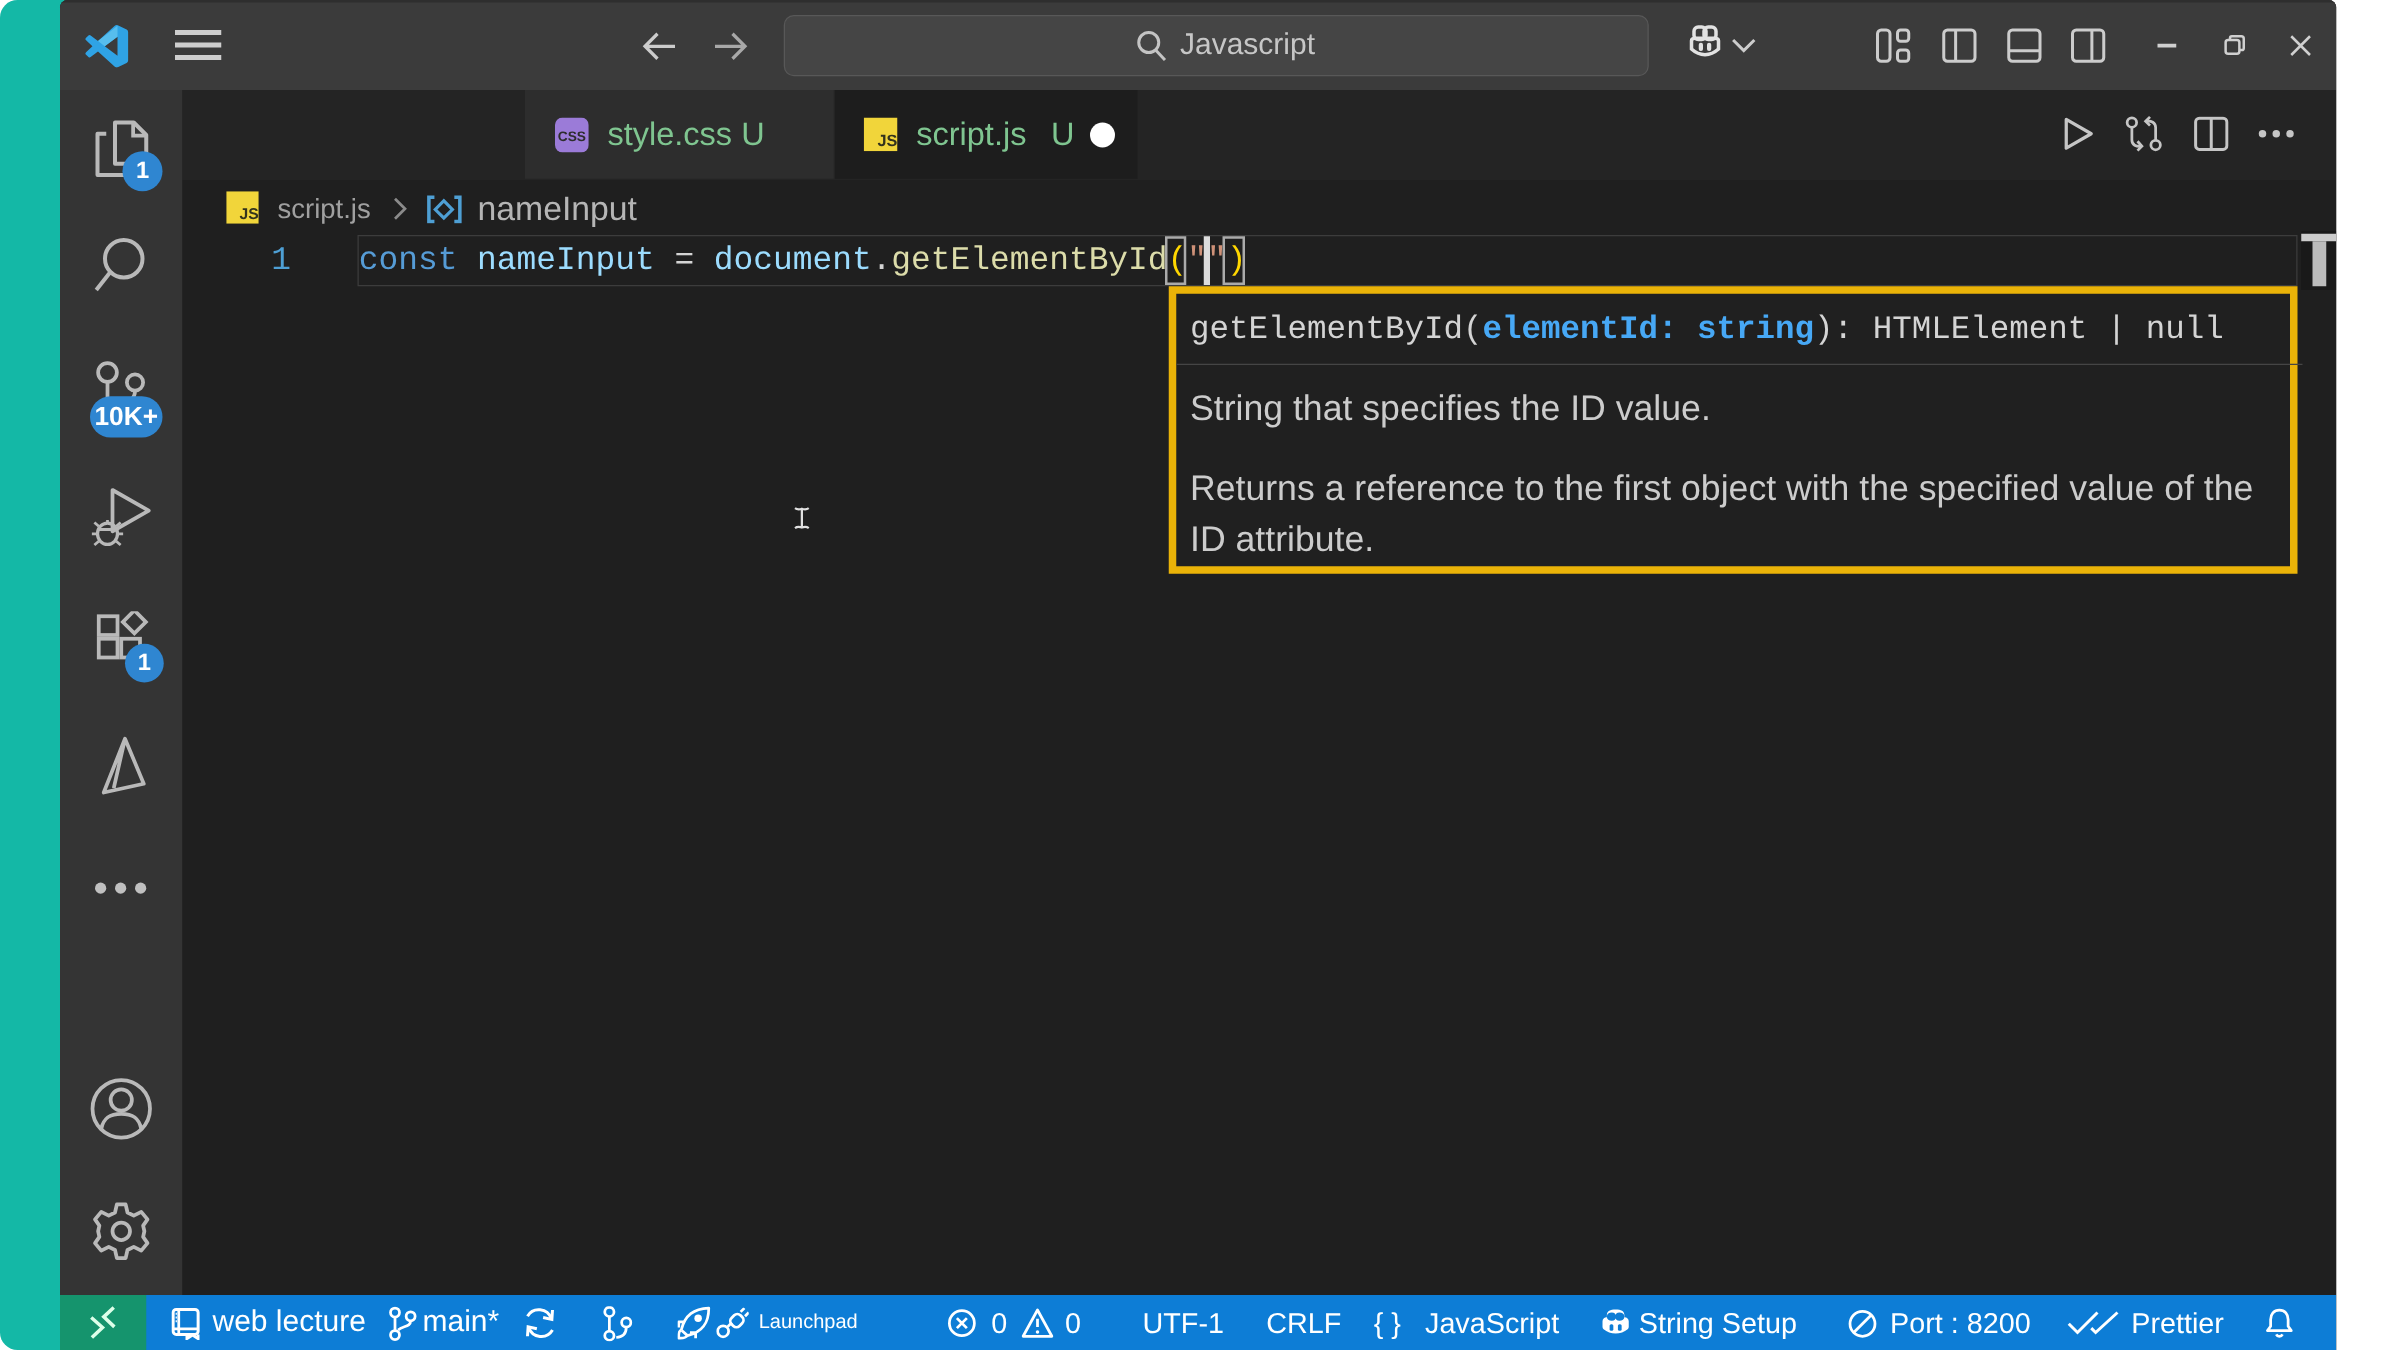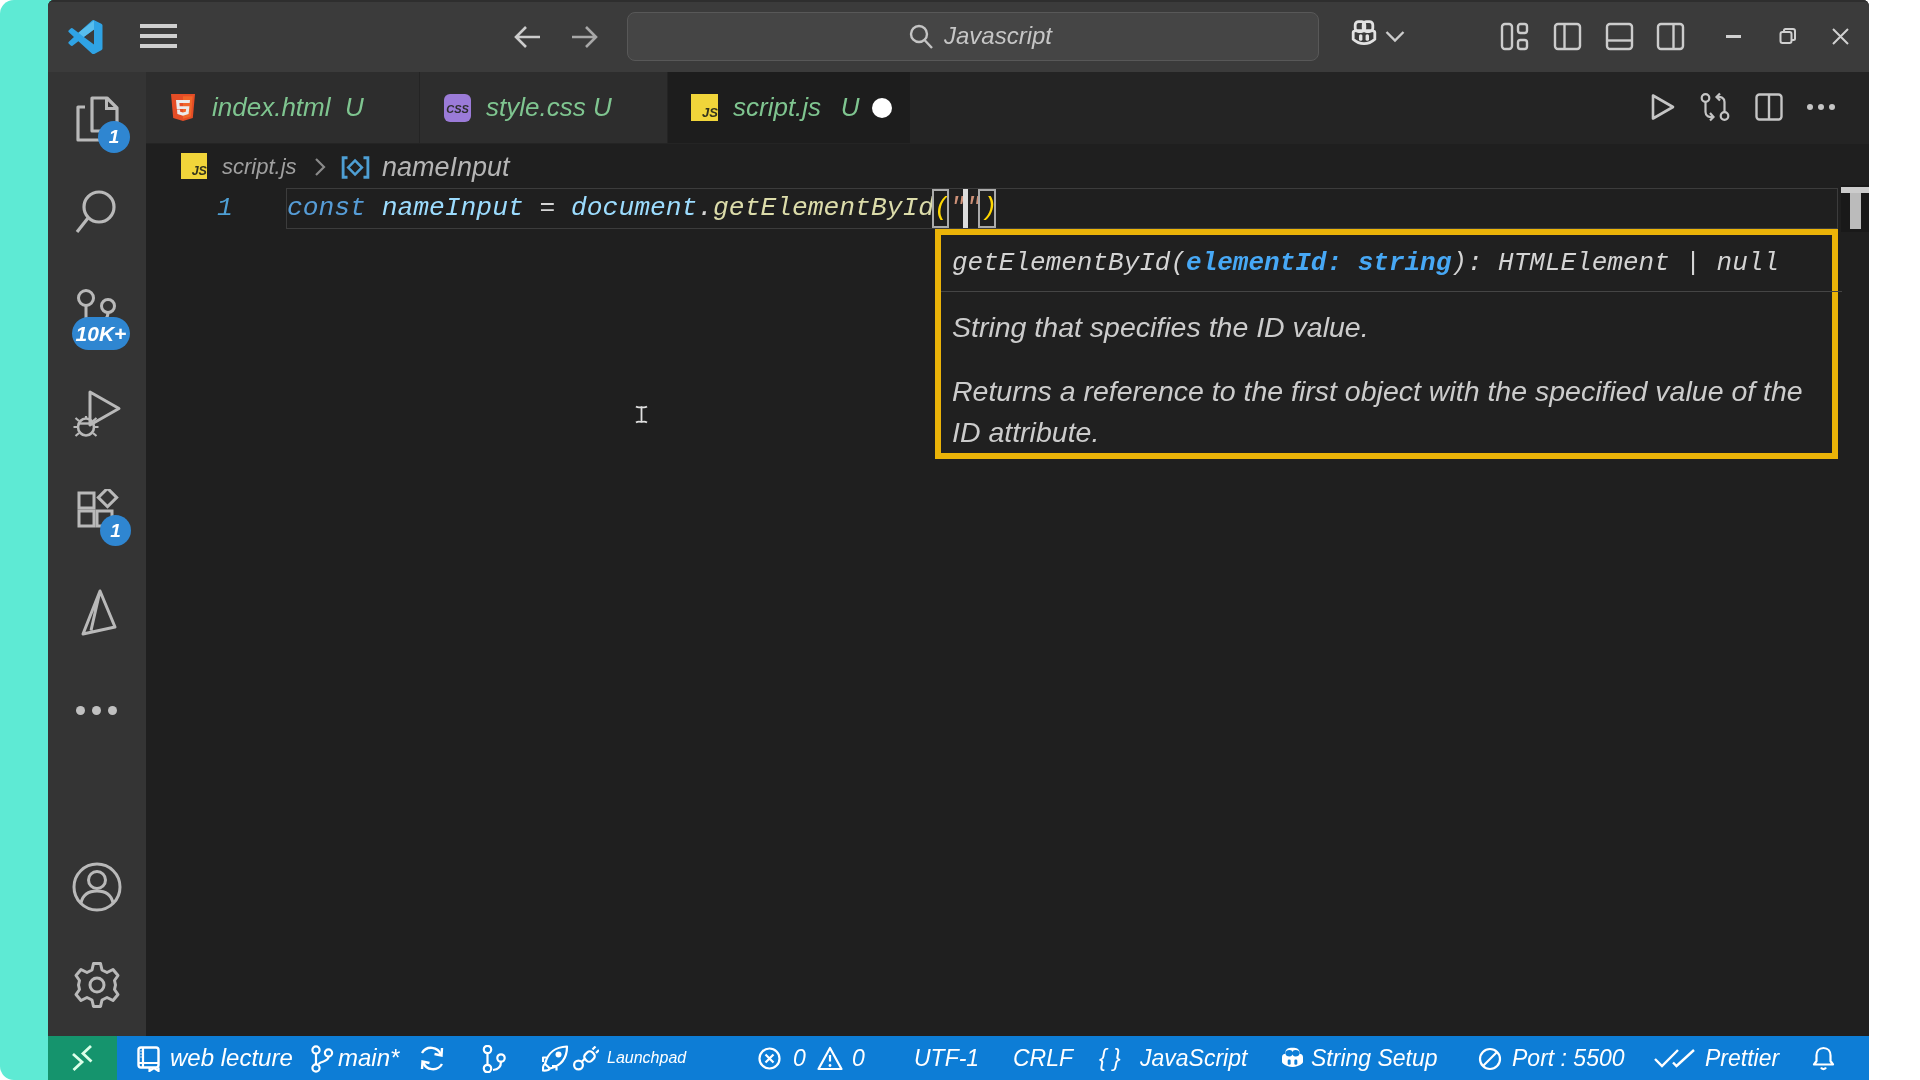--- a/index.html
+++ b/index.html
@@ -1,18 +1,18 @@
 <!DOCTYPE html>
 <html><head>
 <meta charset="utf-8">
 <style>
   html,body{margin:0;padding:0;width:1920px;height:1080px;overflow:hidden;background:#fff;
     font-family:"Liberation Sans", sans-serif;}
   .abs{position:absolute;}
-  #frame{position:absolute;left:0;top:0;width:1780px;height:1080px;background:#5eead4;border-radius:14px;font-style:italic;}
+  #frame{position:absolute;left:0;top:0;width:1780px;height:1080px;background:#14b8a6;border-radius:14px;}
   #win{position:absolute;left:48px;top:0;width:1821px;height:1080px;background:#1f1f1f;border-radius:6px 6px 0 0;overflow:hidden;}
   
   #titlebar{position:absolute;left:0;top:0;width:1821px;height:72px;background:#3b3b3b;}
   #searchbox{position:absolute;left:579px;top:12px;width:690px;height:47px;background:#454545;
     border:1px solid #585858;border-radius:8px;}
   
   #activitybar{position:absolute;left:0;top:72px;width:98px;height:964px;background:#343434;}
   
   #tabbar{position:absolute;left:98px;top:72px;width:1723px;height:72px;background:#242424;}
   .tab{position:absolute;top:0;height:71px;display:flex;align-items:center;}
@@ -143,29 +143,20 @@
     </svg>
 
     <svg class="abs" style="left:23px;top:887px" width="52" height="52" viewBox="0 0 52 52">
       <g stroke="#b9b9b9" stroke-width="3" fill="none">
         <circle cx="26" cy="26" r="7"></circle>
         <path d="M22.5 4.5 L29.5 4.5 L31 11 L36 13.5 L42 10.5 L47 16.5 L43.5 21.5 L44.5 26 L43.5 30.5 L47 35.5 L42 41.5 L36 38.5 L31 41 L29.5 47.5 L22.5 47.5 L21 41 L16 38.5 L10 41.5 L5 35.5 L8.5 30.5 L7.5 26 L8.5 21.5 L5 16.5 L10 10.5 L16 13.5 L21 11 Z" stroke-linejoin="round"></path>
       </g>
     </svg>
   </div>
   <div id="tabbar">
-    <div class="tab" style="left:0;width:273px;background:#2d2d2d">
-
-      <svg class="abs" style="left:24px;top:22px" width="26" height="28" viewBox="0 0 26 28">
-        <path d="M1 0 L25 0 L22.8 24 L13 27 L3.2 24 Z" fill="#e44d26"></path>
-        <path d="M13 2.2 L13 24.8 L20.9 22.4 L22.7 2.2 Z" fill="#f16529"></path>
-        <path d="M6 6 L20 6 L19.7 9 L9.4 9 L9.7 12.2 L19.4 12.2 L18.6 20 L13 21.8 L7.4 20 L7 15.5 L10 15.5 L10.2 17.8 L13 18.6 L15.8 17.8 L16.1 15 L6.8 15 Z" fill="#ebebeb"></path>
-      </svg>
-      <div class="lbl abs" style="left:66px;top:0;line-height:71px">index.html&nbsp;&nbsp;U</div>
-    </div>
     <div class="tab" style="left:274px;width:247px;background:#2d2d2d">
       <svg class="abs" style="left:24px;top:22px" width="27" height="28" viewBox="0 0 27 28">
         <rect x="0" y="0" width="27" height="28" rx="6" fill="#9b7bd8"></rect>
         <text x="13.5" y="19" font-size="11" font-weight="bold" fill="#2d2d2d" text-anchor="middle" font-family="Liberation Sans">CSS</text>
       </svg>
       <div class="lbl abs" style="left:66px;top:0;line-height:71px">style.css&nbsp;U</div>
     </div>
     <div class="tab" style="left:522px;width:242px;background:#1d1d1d">
       <svg class="abs" style="left:23px;top:22px" width="27" height="27" viewBox="0 0 27 27">
         <rect x="0" y="0" width="27" height="27" fill="#f1d53a"></rect>
@@ -296,21 +287,21 @@
       <path d="M8 8 C8 4.5 11 3 16 3 C21 3 24 4.5 24 8 L24 10 C26.5 10 28 11.5 28 14 L28 19 C28 19.8 27.6 20.5 27 21 C24 23.5 20 25 16 25 C12 25 8 23.5 5 21 C4.4 20.5 4 19.8 4 19 L4 14 C4 11.5 5.5 10 8 10 Z" fill="#fff"></path>
       <path d="M8 9.5 C8 7 10 5.8 12.5 5.8 C15 5.8 16.2 7.2 16.2 9.5 C16.2 11.8 15 13.2 12.5 13.2 C10 13.2 8 12 8 9.5 Z M15.8 9.5 C15.8 7.2 17 5.8 19.5 5.8 C22 5.8 24 7 24 9.5 C24 12 22 13.2 19.5 13.2 C17 13.2 15.8 11.8 15.8 9.5 Z" fill="#0d7dd6"></path>
       <rect x="10.5" y="16.5" width="3.4" height="6" rx="1.4" fill="#0d7dd6"></rect>
       <rect x="18.1" y="16.5" width="3.4" height="6" rx="1.4" fill="#0d7dd6"></rect>
     </svg>
     <div class="st" style="left:1263px">String Setup</div>
     <svg class="abs" style="left:1430px;top:11px" width="24" height="24" viewBox="0 0 24 24">
       <circle cx="12" cy="12" r="10" stroke="#fff" stroke-width="2.2" fill="none"></circle>
       <path d="M5 19 L19 5" stroke="#fff" stroke-width="2.2"></path>
     </svg>
-    <div class="st" style="left:1464px">Port : 5500</div>
+    <div class="st" style="left:1464px">Port : 8200</div>
     <svg class="abs" style="left:1605px;top:12px" width="46" height="21" viewBox="0 0 46 21">
       <path d="M2 11 L9 18 L25 2 M20 14.5 L23.5 18 L41 2" stroke="#fff" stroke-width="2.4" fill="none"></path>
     </svg>
     <div class="st" style="left:1657px">Prettier</div>
     <svg class="abs" style="left:1762px;top:9px" width="27" height="27" viewBox="0 0 27 27">
       <path d="M13.5 3 C9 3 6.5 6.5 6.5 10.5 L6.5 16 L4 19.5 L23 19.5 L20.5 16 L20.5 10.5 C20.5 6.5 18 3 13.5 3 Z" stroke="#fff" stroke-width="2.2" fill="none" stroke-linejoin="round"></path>
       <path d="M11 22.5 A 2.8 2.8 0 0 0 16 22.5" stroke="#fff" stroke-width="2.2" fill="none"></path>
     </svg>
   </div>
 </div>

